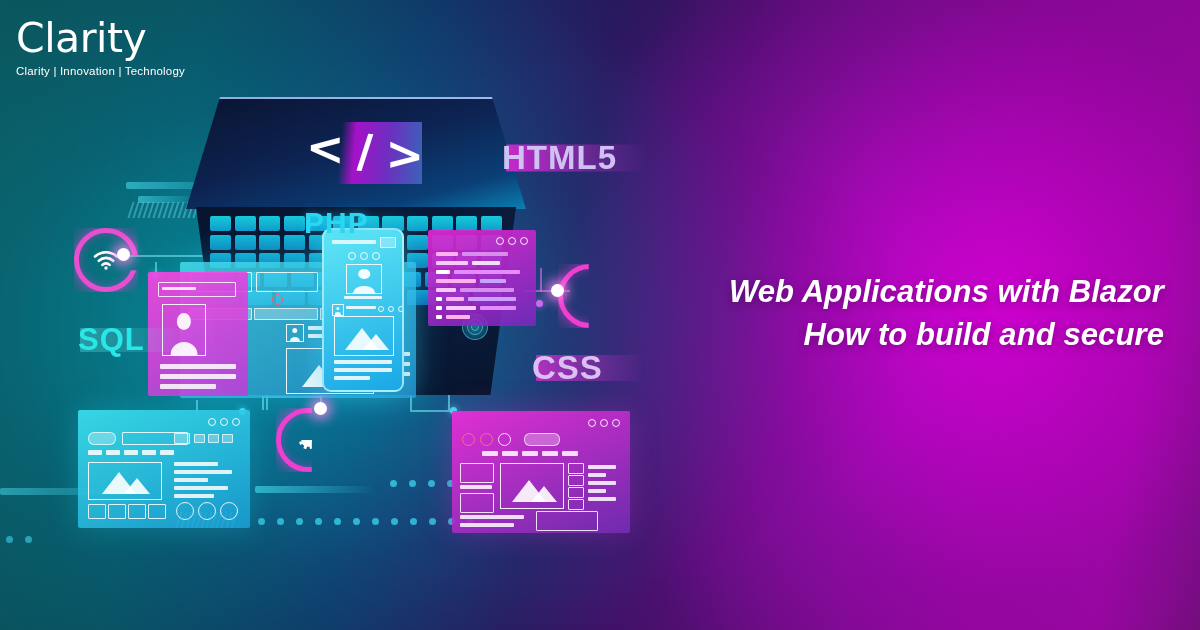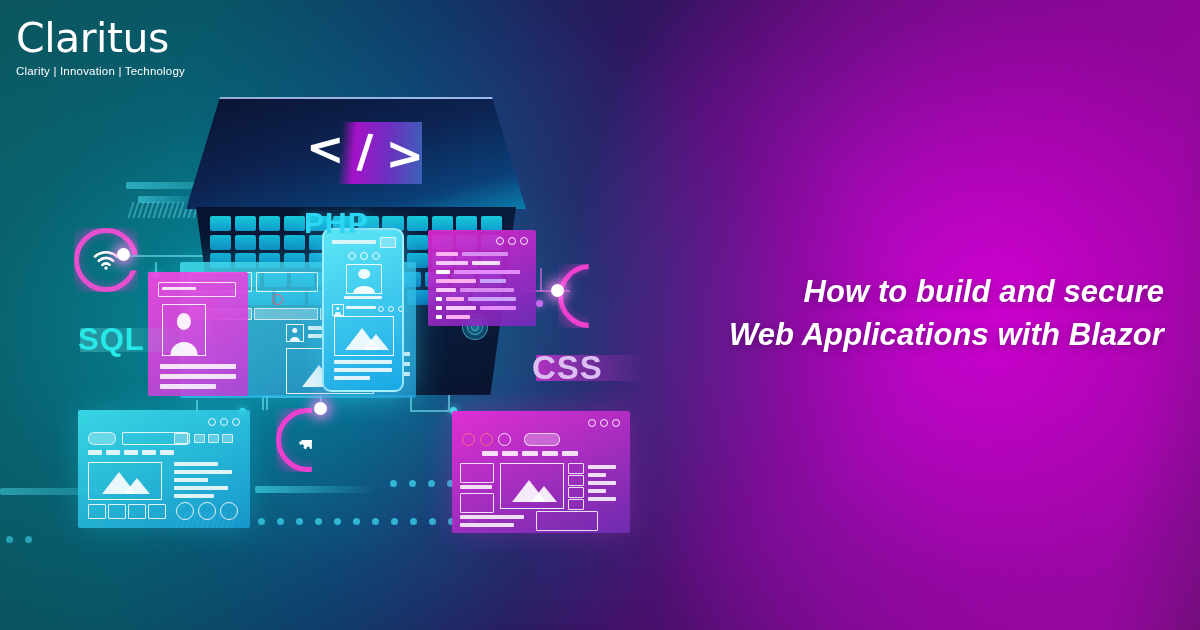--- a/index.html
+++ b/index.html
@@ -502,20 +502,23 @@
     <div class="ln" style="left:136px;top:54px;width:28px;height:4px;"></div>
     <div class="ln" style="left:136px;top:62px;width:18px;height:4px;"></div>
     <div class="ln" style="left:136px;top:70px;width:28px;height:4px;"></div>
     <div class="ln" style="left:136px;top:78px;width:18px;height:4px;"></div>
     <div class="ln" style="left:136px;top:86px;width:28px;height:4px;"></div>
     <div class="ln" style="left:8px;top:104px;width:64px;height:4px;"></div>
     <div class="ln" style="left:8px;top:112px;width:54px;height:4px;"></div>
     <div class="bx" style="left:84px;top:100px;width:60px;height:18px;"></div>
   </div>
 
+  <div class="lang" id="lang-html5">
+    <span class="bar"></span><span class="txt">HTML5</span>
+  </div>
   <div class="lang" id="lang-css">
     <span class="bar"></span><span class="txt">CSS</span>
   </div>
   <div class="lang" id="lang-sql">
     <span class="bar"></span><span class="txt">SQL</span>
   </div>
   <div class="lang" id="lang-php">
     <span class="txt">PHP</span>
   </div>
 
@@ -545,22 +548,22 @@
     <div class="ic">
       <svg width="26" height="26" viewBox="0 0 24 24" fill="#fff" aria-hidden="true">
         <path d="M12 8.2a3.8 3.8 0 1 0 0 7.6 3.8 3.8 0 0 0 0-7.6zm0 5.9a2.1 2.1 0 1 1 0-4.2 2.1 2.1 0 0 1 0 4.2z"></path>
         <path d="M20.6 13.6l-1.7-.4a7 7 0 0 0 0-2.4l1.7-.4a.6.6 0 0 0 .4-.8l-.5-1.5a.6.6 0 0 0-.8-.4l-1.6.6a7 7 0 0 0-1.7-1.7l.6-1.6a.6.6 0 0 0-.4-.8l-1.5-.5a.6.6 0 0 0-.8.4l-.4 1.7a7 7 0 0 0-2.4 0l-.4-1.7a.6.6 0 0 0-.8-.4l-1.5.5a.6.6 0 0 0-.4.8l.6 1.6a7 7 0 0 0-1.7 1.7l-1.6-.6a.6.6 0 0 0-.8.4L3.9 9.6a.6.6 0 0 0 .4.8l1.7.4a7 7 0 0 0 0 2.4l-1.7.4a.6.6 0 0 0-.4.8l.5 1.5a.6.6 0 0 0 .8.4l1.6-.6a7 7 0 0 0 1.7 1.7l-.6 1.6a.6.6 0 0 0 .4.8l1.5.5a.6.6 0 0 0 .8-.4l.4-1.7a7 7 0 0 0 2.4 0l.4 1.7a.6.6 0 0 0 .8.4l1.5-.5a.6.6 0 0 0 .4-.8l-.6-1.6a7 7 0 0 0 1.7-1.7l1.6.6a.6.6 0 0 0 .8-.4l.5-1.5a.6.6 0 0 0-.4-.8z"></path>
       </svg>
     </div>
   </div>
   <div class="node" style="left:314px;top:402px;"></div>
 
   <div class="logo">
-    <div class="logo-word">Claritus</div>
+    <div class="logo-word">Clarity</div>
     <div class="logo-tag">Clarity | Innovation | Technology</div>
   </div>
 
   <div class="headline">
+    <div>Web Applications with Blazor</div>
     <div>How to build and secure</div>
-    <div>Web Applications with Blazor</div>
   </div>
 
 </div>
 
 </body></html>

